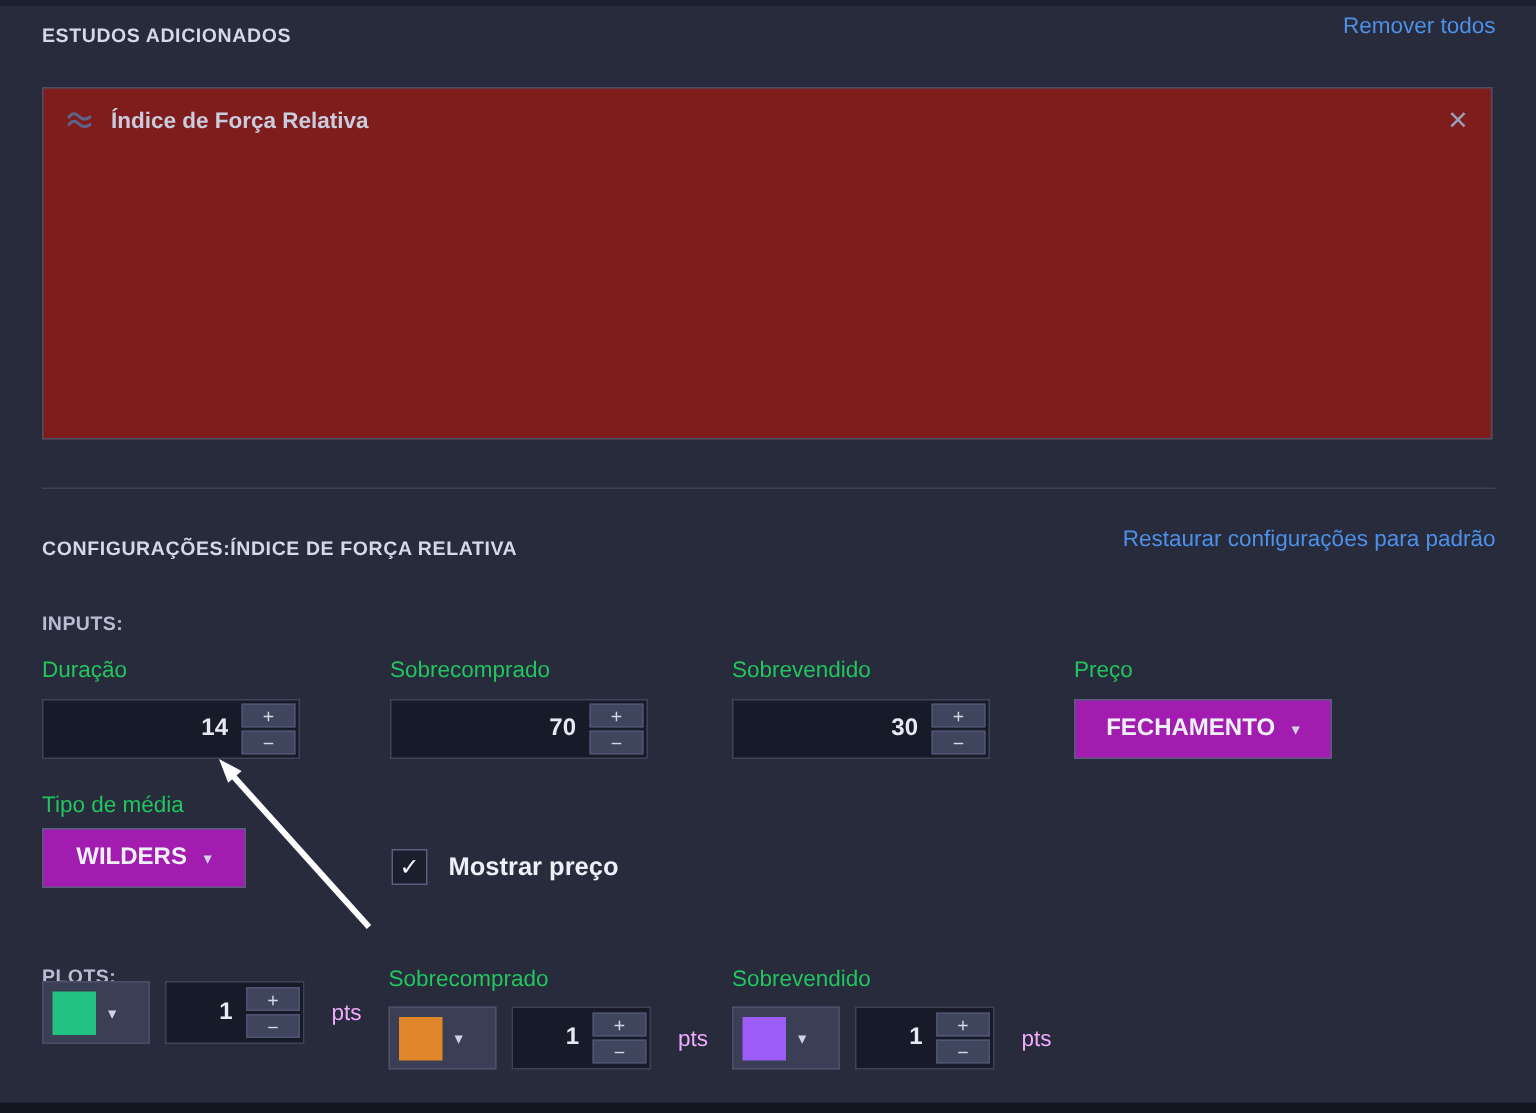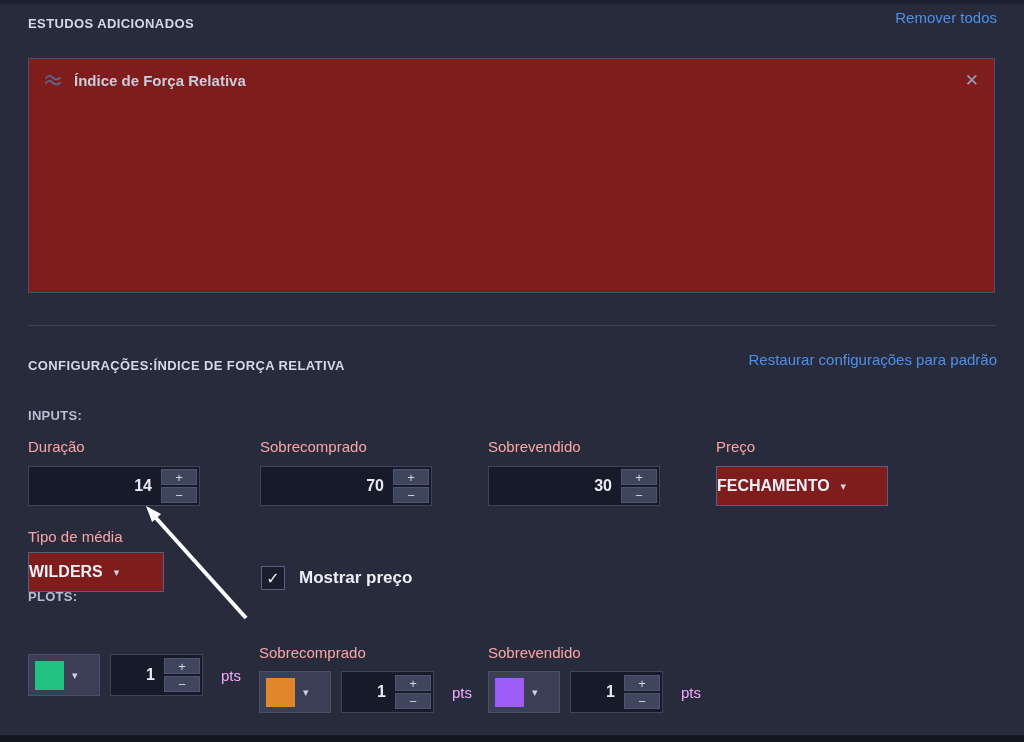--- a/index.html
+++ b/index.html
@@ -16,29 +16,29 @@
   .wave-ic { width:20px; height:14px; margin-right:10px; flex:0 0 auto; }
   .study-name { font-size:15px; font-weight:700; color:#c8ccdc; }
   .study-params { font-size:15px; font-weight:700; color:#c8ccdc; margin-left:28px; }
   .close-x { margin-left:auto; font-size:17px; color:#989eb6; cursor:pointer; line-height:1; }
 
   .divider { position:absolute; left:28px; top:325px; width:969px; height:1px; background:#3d425a; }
 
   .mini-header { position:absolute; font-size:13px; font-weight:700; color:#b8bdd1; letter-spacing:.3px; }
 
   .field { position:absolute; }
-  .flabel { font-size:15px; color:#fca5a5; margin-bottom:11px; }
+  .flabel { font-size:15px; color:#22c55e; margin-bottom:11px; }
 
   .num-field { display:flex; align-items:center; width:172px; height:40px; background:#171a29; border:1px solid #3e4459; padding:2px; }
   .num-field.small { width:93px; height:42px; }
   .num-value { flex:1; text-align:right; font-size:16px; font-weight:700; color:#e8eaf3; padding-right:9px; }
   .stepper { display:flex; flex-direction:column; gap:2px; width:36px; flex:0 0 auto; }
   .step { height:16px; background:#3f455c; border:1px solid #4e5472; color:#d3d7e6; font-size:13px; line-height:1; display:flex; align-items:center; justify-content:center; cursor:pointer; }
 
-  .dropdown { height:40px; background:#7f1d1d; border:1px solid #595e80; color:#eef0f8; font-size:16px; font-weight:700; display:inline-flex; align-items:center; gap:11px; cursor:pointer; }
+  .dropdown { height:40px; background:#a21caf; border:1px solid #595e80; color:#eef0f8; font-size:16px; font-weight:700; display:inline-flex; align-items:center; justify-content:center; gap:11px; cursor:pointer; }
   .dd-caret { font-size:11px; color:#cfd3e4; }
 
   .check-row { position:absolute; left:261px; top:566px; display:flex; align-items:center; gap:14px; }
   .checkbox { width:24px; height:24px; background:#1b1e2d; border:1px solid #5a6180; color:#f2f4fa; font-size:16px; display:flex; align-items:center; justify-content:center; cursor:pointer; }
   .check-label { font-size:17px; font-weight:700; color:#eef0f8; }
 
   .plot-group { position:absolute; top:644px; }
   .plot-row { display:flex; align-items:center; margin-top:10px; }
   .color-dd { width:72px; height:42px; background:#3a3f55; border:1px solid #4a5068; display:flex; align-items:center; padding:0 8px 0 6px; gap:8px; margin-right:10px; cursor:pointer; }
   .swatch { width:29px; height:29px; }
@@ -122,21 +122,21 @@
     </div>
   </div>
 
   <div class="check-row">
     <div class="checkbox">
       <span>✓</span>
     </div>
     <span class="check-label">Mostrar preço</span>
   </div>
 
-  <div class="mini-header" style="left:28px; top:589px;">PLOTS:</div>
+  <div class="mini-header" style="left:28px; top:643px;">PLOTS:</div>
 
   <div class="plot-group" style="left:28px;">
     <div class="plot-row">
       <div class="color-dd">
         <span class="swatch" style="background: rgb(34, 194, 130);"></span>
         <span class="dd-caret">▾</span>
       </div>
       <div class="num-field small">
         <span class="num-value">1</span>
         <span class="stepper">

